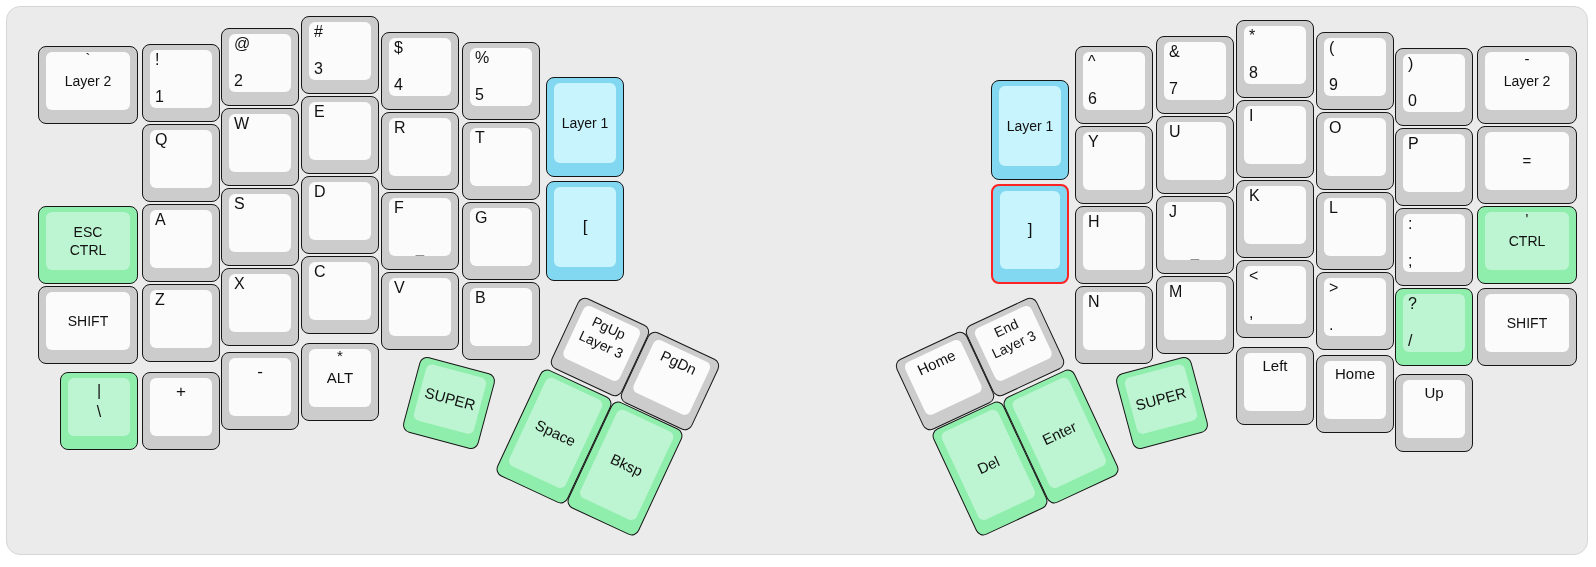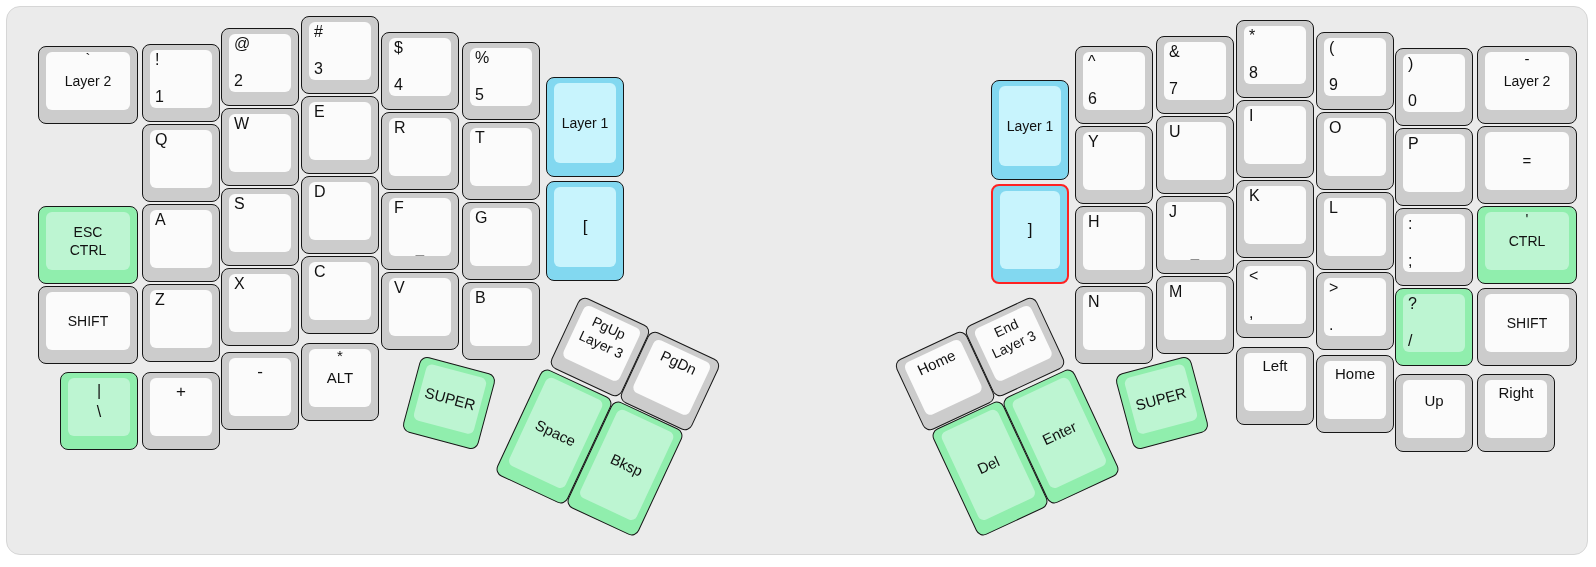--- a/index.html
+++ b/index.html
@@ -414,28 +414,21 @@
     <div class="key" style="left: 1316px; top: 355px; width: 78px; height: 78px; background: rgb(204, 204, 204);">
       <div class="face" style="background: rgb(251, 251, 251);">
         <div class="stack anchor-top">
           <span class="line" style="font-size: 15px;">Home</span>
         </div>
       </div>
     </div>
     <div class="key" style="left: 1395px; top: 374px; width: 78px; height: 78px; background: rgb(204, 204, 204);">
       <div class="face" style="background: rgb(251, 251, 251);">
         <div class="stack anchor-top">
-          <span class="line" style="font-size: 15px; margin-top: 8px;">Up</span>
-        </div>
-      </div>
-    </div>
-    <div class="key" style="left: 1477px; top: 374px; width: 78px; height: 78px; background: rgb(204, 204, 204);">
-      <div class="face" style="background: rgb(251, 251, 251);">
-        <div class="stack anchor-top">
-          <span class="line" style="font-size: 15px;">Right</span>
+          <span class="line" style="font-size: 15px;">Up</span>
         </div>
       </div>
     </div>
     <div class="key" style="left: 906px; top: 342px; width: 78px; height: 78px; background: rgb(204, 204, 204); transform: rotate(-25deg);">
       <div class="face" style="background: rgb(251, 251, 251);">
         <div class="stack anchor-top">
           <span class="line" style="font-size: 15px;">Home</span>
         </div>
       </div>
     </div>

